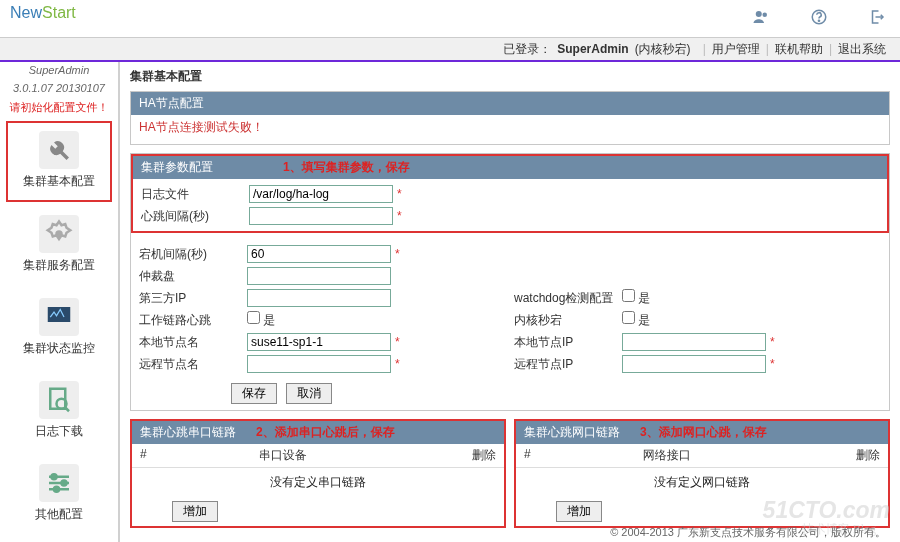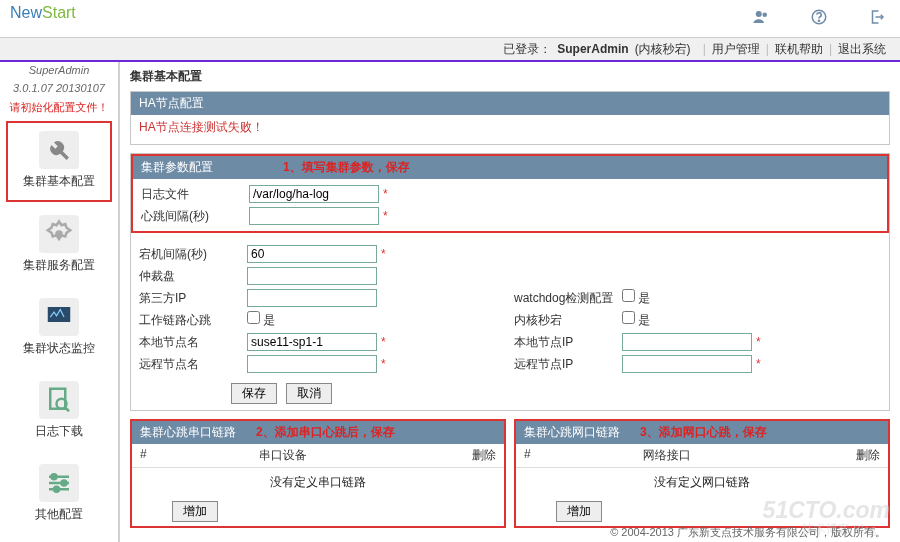--- a/index.html
+++ b/index.html
@@ -25,21 +25,21 @@
 .page-title { font-weight: bold; margin-bottom: 6px; }
 .panel { border: 1px solid #c8c8c8; margin-bottom: 8px; }
 .panel-hd { background: #6e8ba6; color: #fff; padding: 3px 8px; font-size: 12px; position: relative; }
 .panel-bd { padding: 4px 8px; }
 .fail { color: #c33; margin-bottom: 4px; }
 .subhdr { background: #6e8ba6; color: #fff; padding: 3px 8px; display: flex; align-items: center; }
 .subhdr .note { color: #d22; background: transparent; margin-left: 70px; font-weight: bold; }
 .redbox { border: 2px solid #d33; margin-bottom: 6px; }
 .form-grid { display: grid; grid-template-columns: 100px 1fr 100px 1fr; row-gap: 4px; column-gap: 8px; padding: 6px 8px; align-items: center; }
 .form-grid .lbl { color: #333; }
-.form-grid input[type=text] { width: 130px; height: 18px; border: 1px solid #7a9; padding: 0 3px; font-size: 12px; }
+.form-grid input[type=text] { width: 144px; height: 18px; border: 1px solid #7a9; padding: 0 3px; font-size: 12px; }
 .req { color: #d33; margin-left: 4px; }
 .btns { padding: 4px 0 6px 100px; }
 .btns button, .addbtn { font-size: 12px; padding: 1px 10px; border: 1px solid #888; background: #eee; cursor: pointer; margin-right: 6px; }
 .two-col { display: flex; gap: 8px; }
 .two-col > div { flex: 1; }
 .tbl-hdr { background: #6e8ba6; color: #fff; padding: 3px 8px; display: flex; align-items: center; }
 .tbl-hdr .note { color: #d22; margin-left: 20px; font-weight: bold; }
 .tbl-row { display: flex; padding: 3px 8px; border-bottom: 1px solid #ddd; }
 .tbl-row span { flex: 1; }
 .tbl-empty { text-align: center; padding: 6px; color: #222; }

